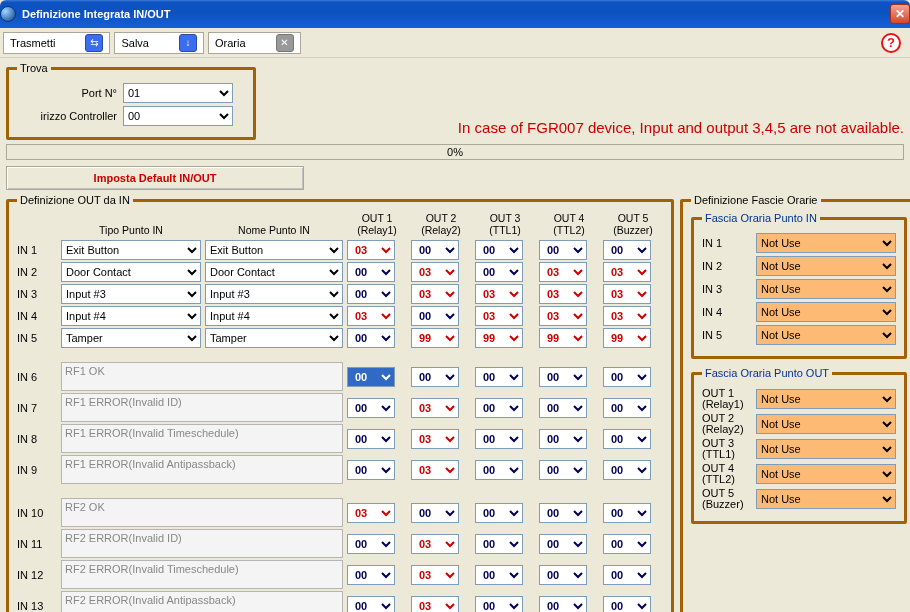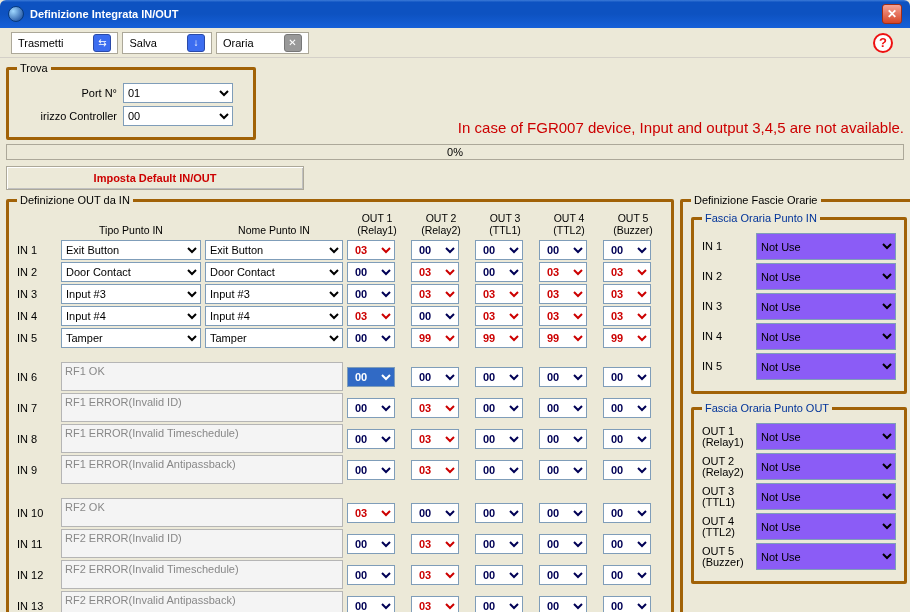--- a/index.html
+++ b/index.html
@@ -9,21 +9,21 @@
     background: #ece9d8;
     width: 910px;
     height: 612px;
     overflow: hidden;
   }
   .titlebar {
     background: linear-gradient(to bottom, #3c7bd8 0%, #0d52c1 8%, #0d52c1 50%, #1660d8 100%);
     height: 28px;
     display: flex;
     align-items: center;
-    padding: 0 8px;
+    padding: 0 0;
     color: #fff;
     font-weight: bold;
     border-radius: 6px 6px 0 0;
   }
   .titlebar .icon {
     width: 16px; height: 16px;
     background: radial-gradient(circle at 30% 30%, #9fd7ff, #0a3b8f);
     border-radius: 50%;
     border:1px solid #06397d;
     margin-right: 6px;
@@ -34,21 +34,21 @@
     background: linear-gradient(to bottom, #f5a396, #d64627);
     border: 1px solid #a12e16;
     border-radius: 3px;
     display:flex; align-items:center; justify-content:center;
     color:#fff; font-weight:bold; font-size:12px;
     cursor:pointer;
   }
   .toolbar {
     background:#ece9d8;
     border-bottom: 1px solid #d4d0c8;
-    padding: 3px 11px;
+    padding: 3px 3px;
     display:flex;
     align-items:center;
     gap:4px;
     height:30px;
   }
   .tb-item {
     display:flex;
     align-items:center;
     gap:30px;
     border:1px solid #aca899;
@@ -183,23 +183,23 @@
   }
   .val-sel.red { color:#c00; }
   .val-sel.blue { color:#005; }
   .val-sel.sel { background:#316ac5; color:#fff; }
   .gap-row { height:10px; }
   .fascia-row {
     display:flex; align-items:center; gap:6px; margin:3px 0;
   }
   .fascia-row label { width:48px; font-size:11px; line-height:11px;}
   .fascia-row select {
-    width:140px; height:27px;
+    width:140px; height:20px;
     border:1px solid #7f9db9;
-    background:#8b5cf6; font-size:11px;
+    background:#fdba74; font-size:11px;
   }
   .inner-fs { margin-bottom:8px; }
   select, input { font-family: Tahoma, Arial, sans-serif; }
 </style>
 </head>
 <body>
 
 <div class="titlebar">
   <div class="icon"></div>
   <div class="title">Definizione Integrata IN/OUT</div>

